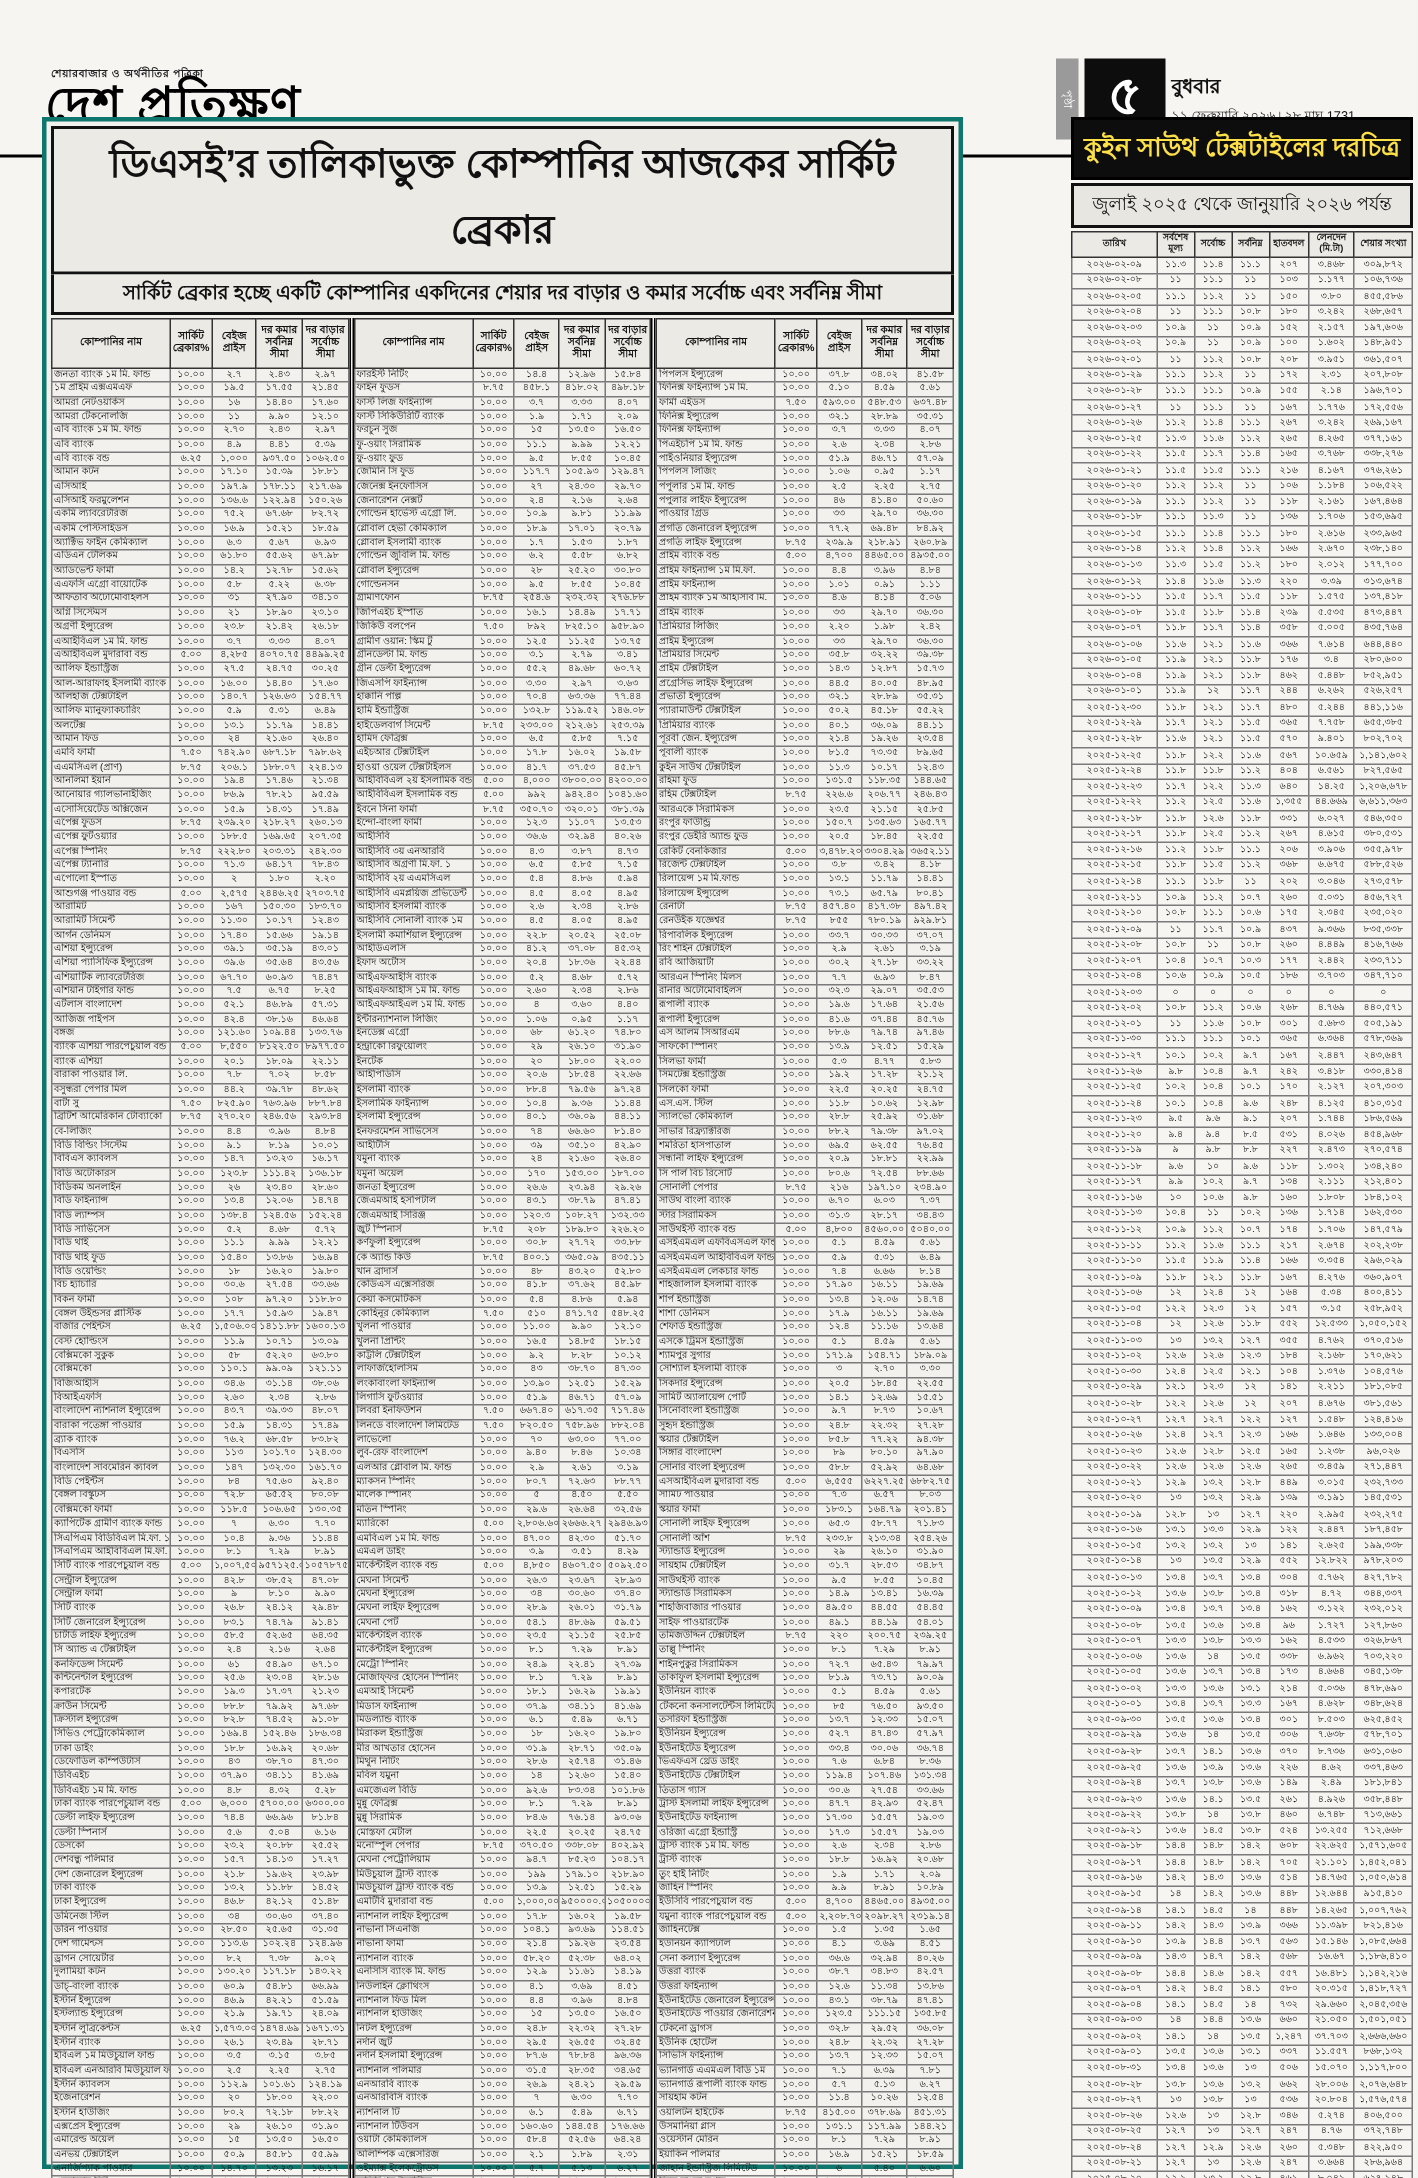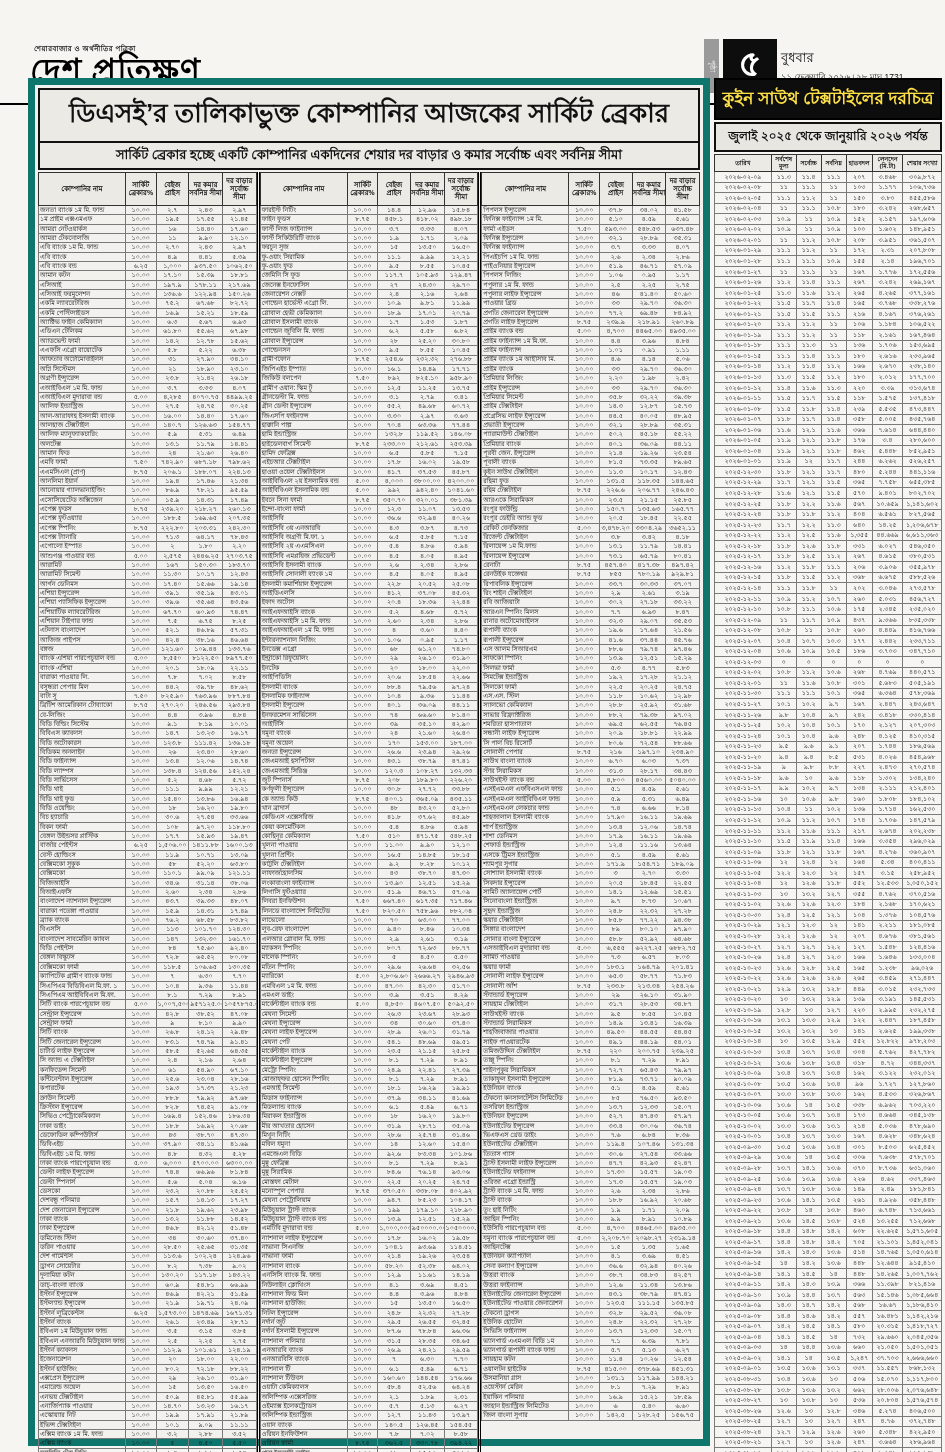--- a/index.html
+++ b/index.html
@@ -9,45 +9,45 @@
   
   .masthead{position:absolute;left:0;top:0;width:935px;height:70px;border-bottom:2.5px solid #000;background:#f6f5f2;margin-top:33px;}
   .logo-block{position:absolute;left:30px;top:10px;width:260px;}
   .tagline{font-size:7px;font-weight:bold;letter-spacing:.5px;color:#222;margin-left:4px;}
   .logo{font-size:33px;font-weight:bold;font-family:"Liberation Serif","DejaVu Serif",serif;letter-spacing:1px;color:#000;line-height:1.0;}
   .center-title{position:absolute;left:390px;top:30px;width:330px;text-align:center;font-size:22px;font-weight:bold;color:#000;}
   .page-info{position:absolute;right:4px;top:6px;display:flex;align-items:center;gap:4px;}
   .page-label-box{width:15px;height:54px;background:#9a9a9a;color:#fff;font-size:7.5px;writing-mode:vertical-rl;text-align:center;display:flex;align-items:center;justify-content:center;}
   .page-num-box{width:54px;height:54px;background:#0d0d0d;color:#fff;font-size:36px;font-weight:bold;display:flex;align-items:center;justify-content:center;}
   .date-block{width:150px;}
-  .weekday{font-size:13px;font-weight:normal;}
+  .weekday{font-size:13px;font-weight:bold;}
   .date-line{font-size:8.5px;margin-top:2px;}
 
   
-  .main-box{position:absolute;left:28px;top:78px;width:682px;height:1368px;border:7px solid #0f766e;background:#f2f1ed;box-sizing:border-box;}
+  .main-box{position:absolute;left:28px;top:78px;width:614px;height:1368px;border:3px solid #0f766e;background:#f2f1ed;box-sizing:border-box;}
   .headline{margin:3px 3px 0 3px;border:2px solid #111;text-align:center;font-size:26px;font-weight:bold;padding:3px 0 4px 0;background:#eceae5;}
   .sub-headline{margin:0 3px;border:2px solid #111;border-top:none;text-align:center;font-size:13px;font-weight:bold;padding:2px 4px;background:#eceae5;}
   .triple{display:flex;margin:2px 3px 0 3px;height:1296px;}
   .tcol{flex:1;overflow:hidden;}
   .tcol.mid{border-left:3px double #000;border-right:3px double #000;}
   table.cb{width:100%;border-collapse:collapse;table-layout:fixed;}
   table.cb th{border:1px solid #333;font-size:6.9px;font-weight:bold;padding:1px 0;height:30px;line-height:1.15;background:#eceae5;}
   table.cb td{border:0.5px solid #7a7a7a;font-size:6.4px;height:8.35px;line-height:1.0;padding:0 1px;white-space:nowrap;overflow:hidden;}
   table.cb td.name{text-align:left;}
   table.cb td.num{text-align:center;}
   table.cb col.c-name{width:40%;}
   table.cb col.c-pct{width:14%;}
   table.cb col.c-base{width:15%;}
   table.cb col.c-low{width:15.5%;}
   table.cb col.c-high{width:15.5%;}
 
   
   .sidebar{position:absolute;left:714px;top:78px;width:228px;height:1368px;box-sizing:border-box;}
   .sb-title{background:#0d0d0d;color:#fde047;text-align:center;font-size:17px;font-weight:bold;padding:5px 2px;border:2px solid #000;}
-  .sb-subtitle{margin-top:2px;border:2px solid #111;background:#e8e6e1;text-align:center;font-size:12px;font-weight:bold;padding:3px 0;}
+  .sb-subtitle{margin-top:2px;border:2px solid #111;background:#e8e6e1;text-align:center;font-size:12px;font-weight:normal;padding:3px 0;}
   table.qs{width:100%;border-collapse:collapse;table-layout:fixed;margin-top:2px;}
   table.qs th{border:0.8px solid #333;font-size:6.1px;font-weight:bold;height:14px;line-height:1.1;background:#eceae5;}
   table.qs td{border:0.5px solid #7a7a7a;font-size:6.3px;height:9.55px;line-height:1.0;padding:0 1px;text-align:center;white-space:nowrap;overflow:hidden;}
   table.qs col.q-date{width:25%;}
   table.qs col.q-a{width:11%;}
   table.qs col.q-b{width:11%;}
   table.qs col.q-c{width:11%;}
   table.qs col.q-d{width:11.5%;}
   table.qs col.q-e{width:13.5%;}
   table.qs col.q-f{width:17%;}

